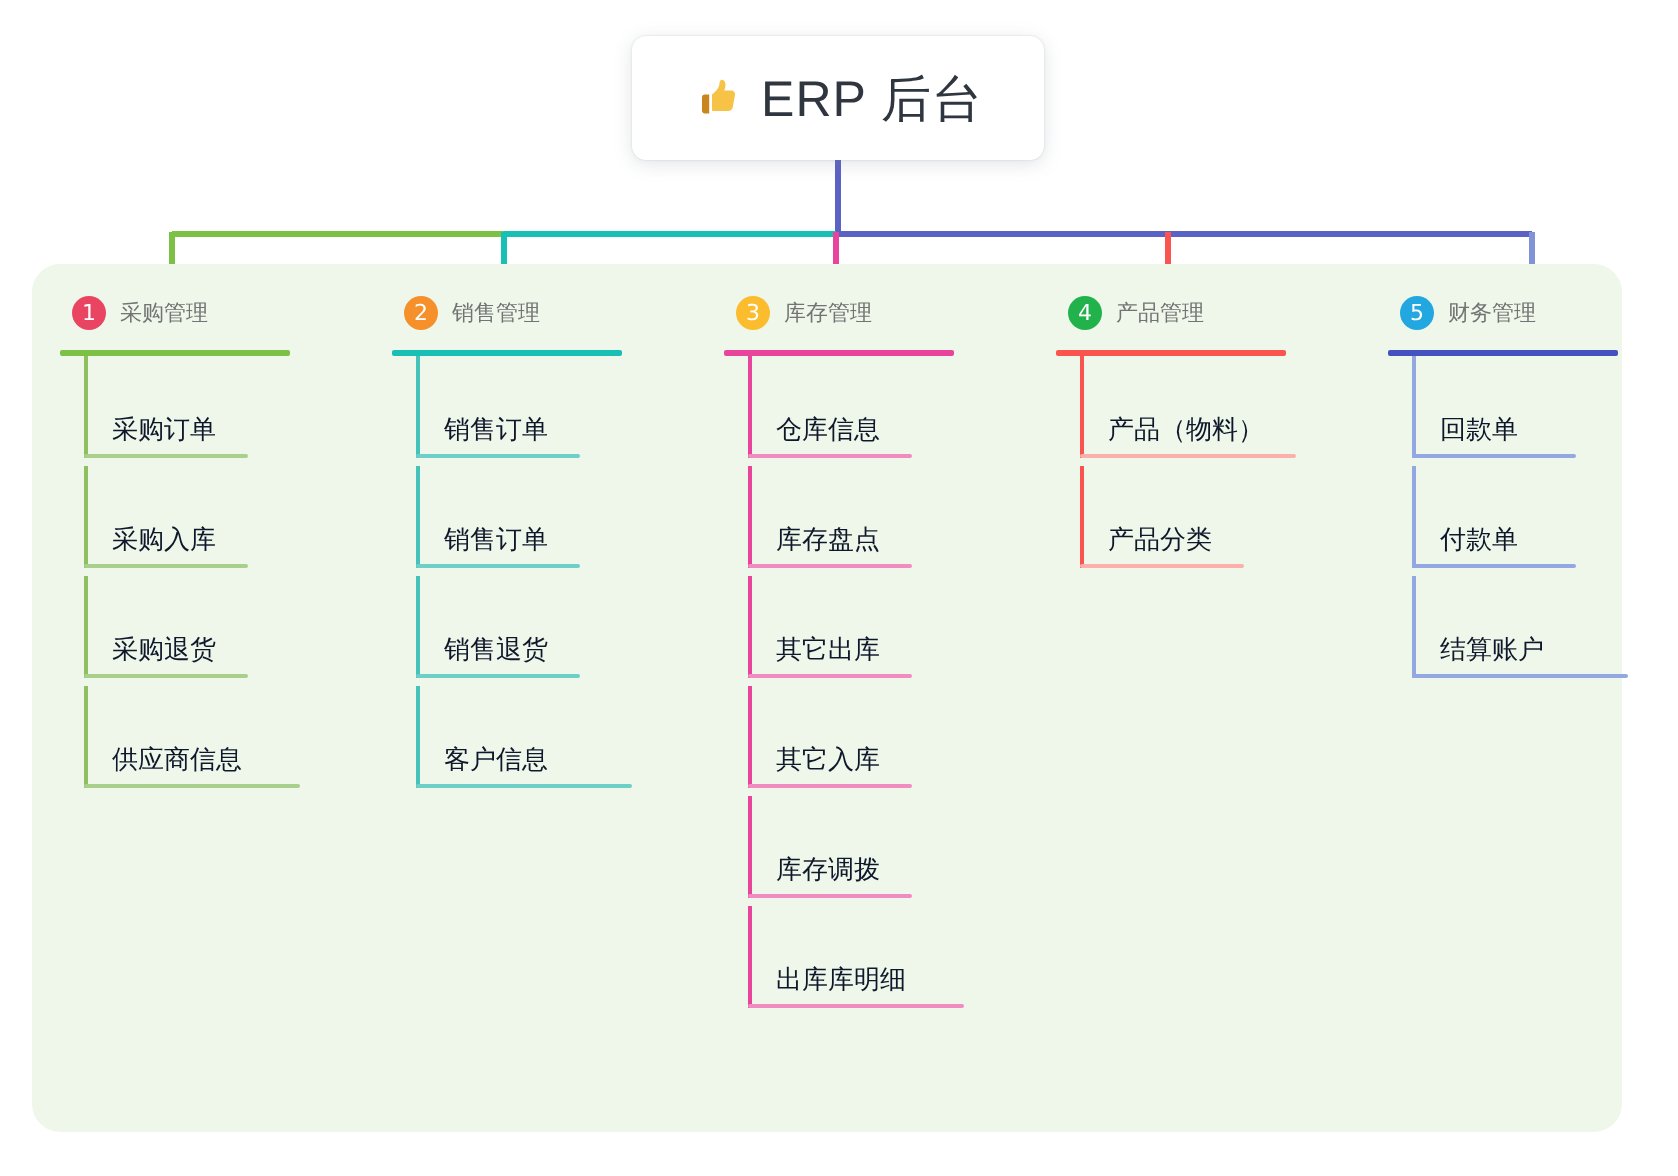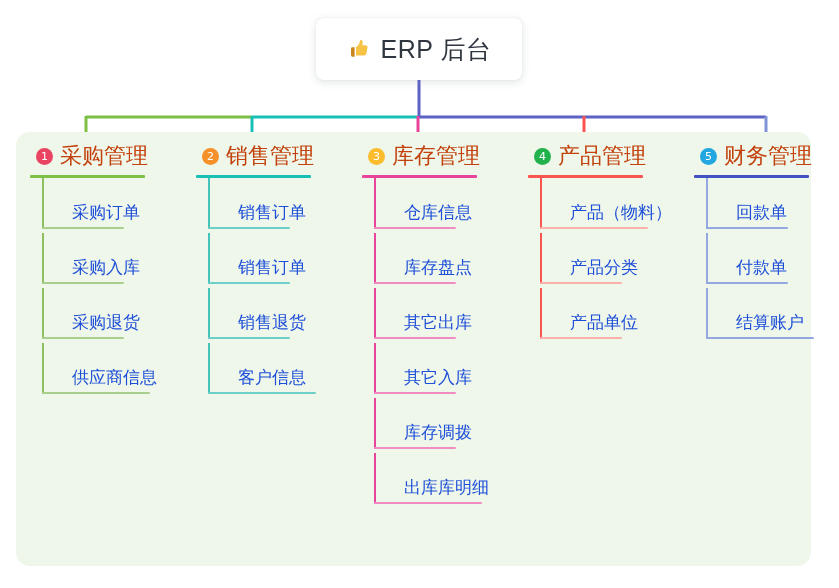--- a/index.html
+++ b/index.html
@@ -88,22 +88,22 @@
     height: 17px;
     border-radius: 50%;
     color: #ffffff;
     font-size: 11px;
     line-height: 17px;
     text-align: center;
     flex: 0 0 auto;
     font-family: "DejaVu Sans", sans-serif;
   }
   .col-title {
-    font-size: 22px;
-    color: #c2410c;
+    font-size: 11px;
+    color: #737373;
     white-space: nowrap;
   }
   .col-rule {
     height: 3px;
     width: 115px;
     margin-top: 6px;
     border-radius: 1px;
   }
 
   
@@ -112,24 +112,23 @@
     margin-top: 0px;
   }
   .leaf {
     position: relative;
     height: 55px;
   }
   .leaf-label {
     position: absolute;
     left: 26px;
     bottom: 9px;
-    font-size: 17px;
-    color: #1d4ed8;
+    font-size: 13px;
+    color: #0f172a;
     white-space: nowrap;
-    margin-left: 16px;
   }
   .leaf-rule {
     position: absolute;
     left: 12px;
     bottom: 4px;
     height: 2px;
     width: 82px;
     border-radius: 1px;
   }
   .leaf-rule.wide { width: 108px; }
@@ -281,25 +280,20 @@
           <div class="leaf">
             <div class="leaf-spine" style="background: rgb(249, 84, 79);"></div>
             <div class="leaf-label">产品（物料）</div>
             <div class="leaf-rule wide" style="background: rgb(252, 176, 171);"></div>
           </div>
           <div class="leaf">
             <div class="leaf-spine" style="background: rgb(249, 84, 79);"></div>
             <div class="leaf-label">产品分类</div>
             <div class="leaf-rule" style="background: rgb(252, 176, 171);"></div>
           </div>
-          <div class="leaf">
-            <div class="leaf-spine" style="background: rgb(249, 84, 79);"></div>
-            <div class="leaf-label">产品单位</div>
-            <div class="leaf-rule" style="background: rgb(252, 176, 171);"></div>
-          </div>
         </div>
       </div>
       <div class="column" style="left: 694px;">
         <div class="col-head">
           <span class="badge" style="background: rgb(34, 167, 224);">5</span>
           <span class="col-title">财务管理</span>
         </div>
         <div class="col-rule" style="background: rgb(67, 82, 192);"></div>
         <div class="leaves">
           <div class="leaf">

